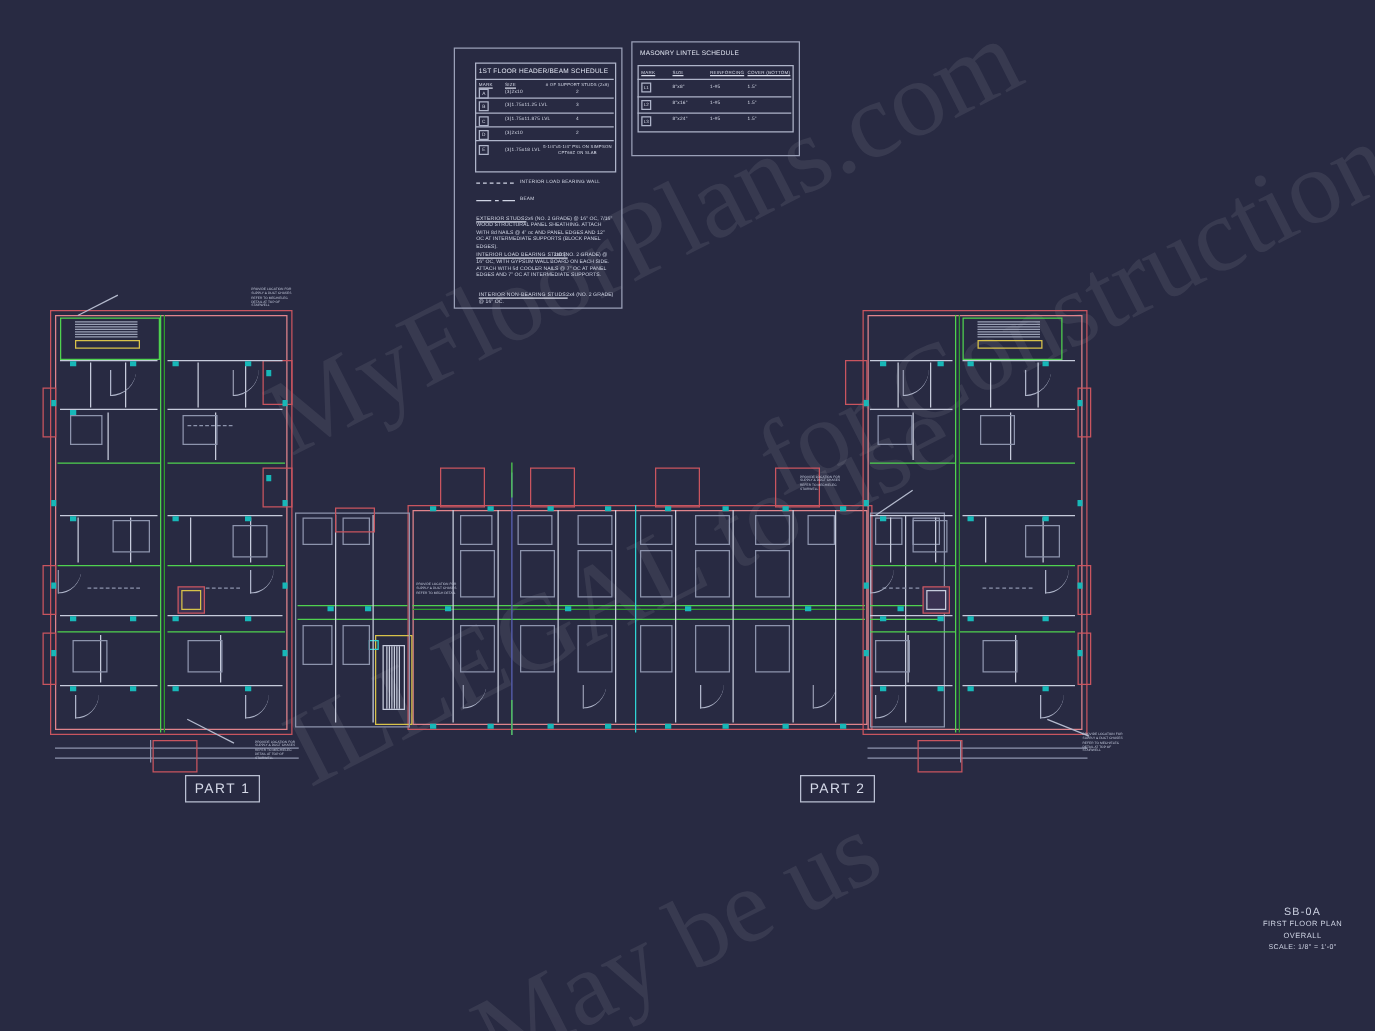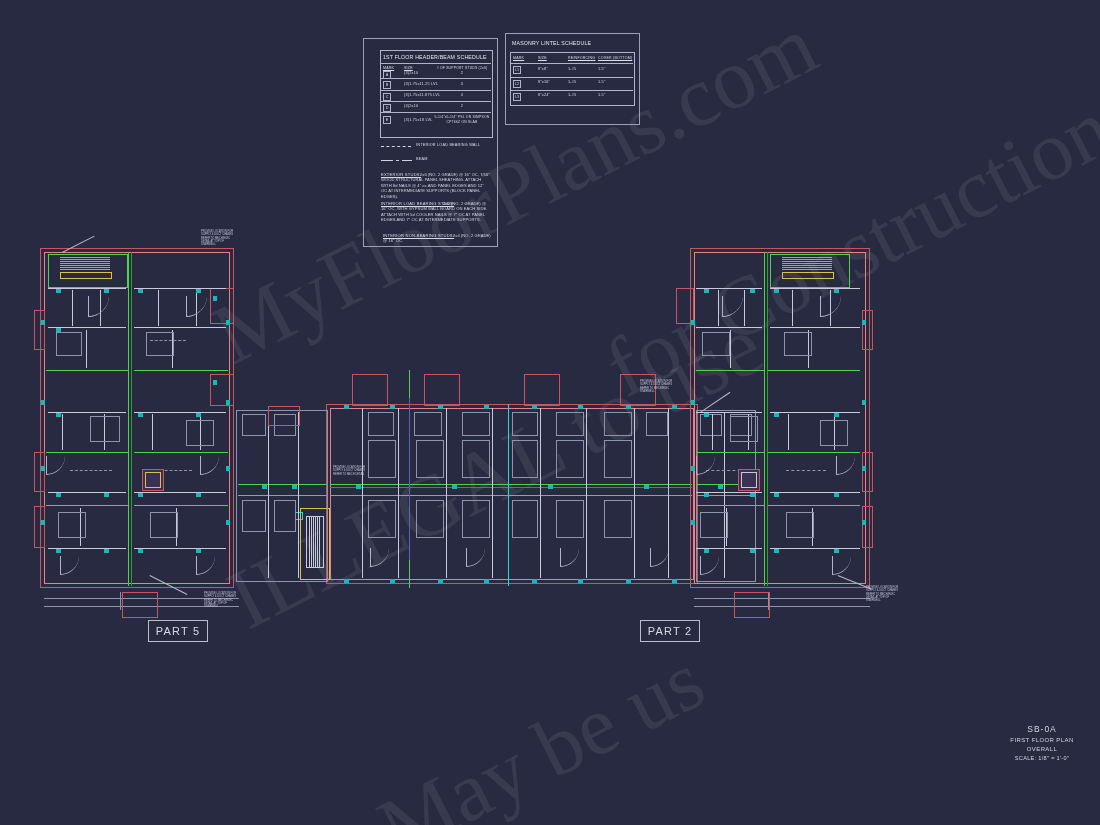--- a/index.html
+++ b/index.html
@@ -510,21 +510,21 @@
 STAIRWELL</div>
 
     <div class="lead" style="left:838px;top:575px;width:36px;transform:rotate(22deg);"></div>
     <div class="callout" style="left:866px;top:586px;">PROVIDE LOCATION FOR
 SUPPLY &amp; DUCT CHASES
 REFER TO MECH/ELEC
 DETAIL AT TOP OF
 STAIRWELL</div>
   </div>
 
-  <div class="partbox" style="left:148px;top:620px;width:58px;height:20px;line-height:20px;">PART 5</div>
+  <div class="partbox" style="left:148px;top:620px;width:58px;height:20px;line-height:20px;">PART 1</div>
   <div class="partbox" style="left:640px;top:620px;width:58px;height:20px;line-height:20px;">PART 2</div>
 
   <div class="title" style="left:1042px;top:724px;font-size:8.5px;letter-spacing:1px;">SB-0A</div>
   <div class="title" style="left:1042px;top:737px;font-size:6px;letter-spacing:.4px;">FIRST FLOOR PLAN</div>
   <div class="title" style="left:1042px;top:746px;font-size:6px;letter-spacing:.4px;">OVERALL</div>
   <div class="title" style="left:1042px;top:755px;font-size:5.6px;letter-spacing:.3px;">SCALE: 1/8" = 1'-0"</div>
 
 </div>
 
 </body></html>

